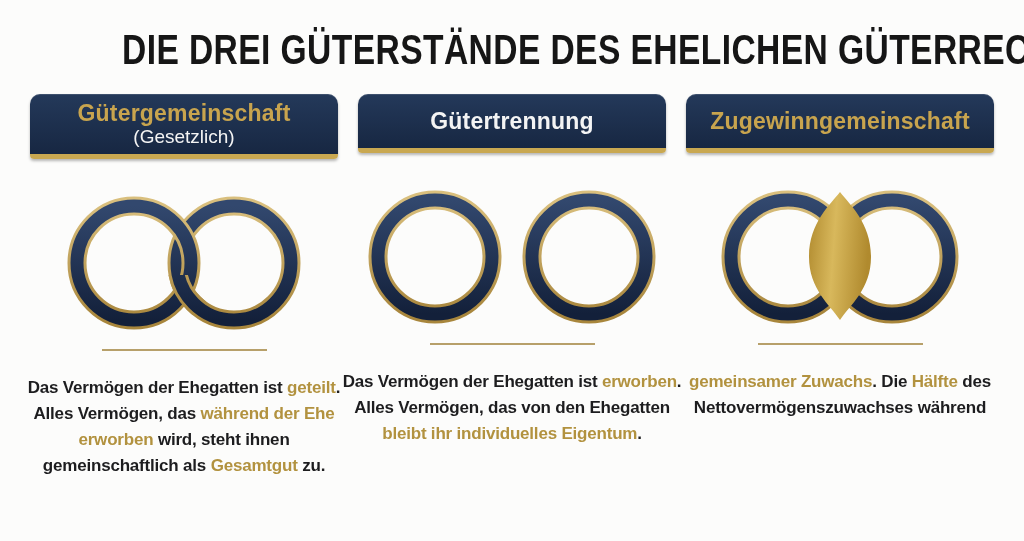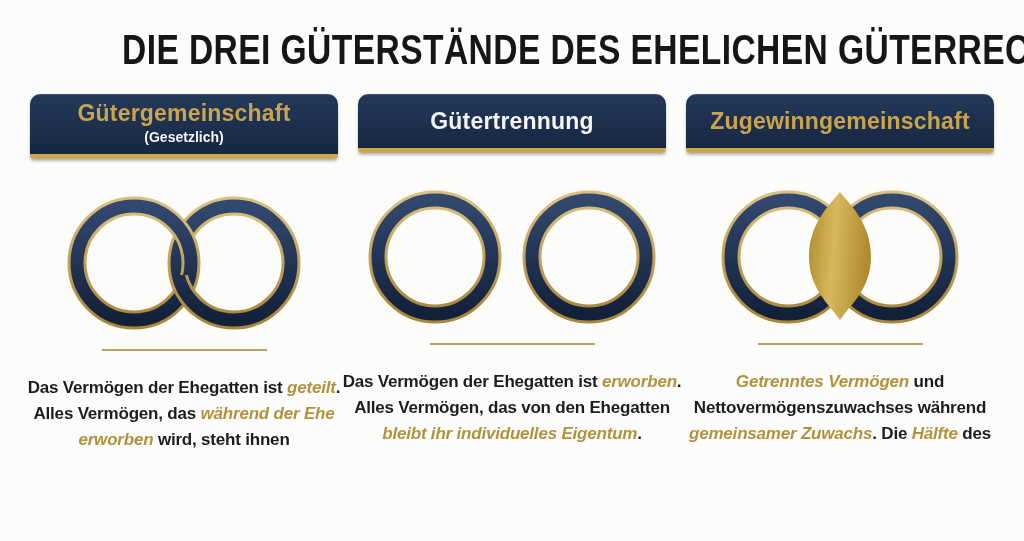--- a/index.html
+++ b/index.html
@@ -36,31 +36,31 @@
     background:linear-gradient(180deg,var(--navy-box-top) 0%,var(--navy-box-bottom) 100%);
     border-radius:10px 10px 4px 4px;
     border-bottom:5px solid var(--gold-bar);
     box-shadow:0 2px 3px rgba(0,0,0,0.28), inset 0 1px 0 rgba(255,255,255,0.12);
     display:flex;flex-direction:column;justify-content:center;align-items:center;
     padding:6px 4px;text-align:center;
   }
   .header-title{font-size:23px;font-weight:700;letter-spacing:0.2px;line-height:26px;}
   .t-gold{color:var(--gold-header);}
   .t-white{color:var(--header-white);}
-  .header-subtitle{font-size:14px;font-weight:700;color:var(--header-white);line-height:22px;}
+  .header-subtitle{font-size:19px;font-weight:400;color:var(--header-white);line-height:22px;}
   .header-subtitle:empty{display:none;}
   .rings{margin-top:22px;width:308px;height:164px;display:block;}
   .divider{width:165px;height:2px;background:var(--divider);margin-top:4px;}
   .description{
     margin-top:24px;text-align:center;
     font-size:17px;font-weight:700;letter-spacing:-0.2px;line-height:26px;
     color:var(--body-text);
   }
   .description .line{white-space:nowrap;}
-  .description .gold{color:var(--gold-text);font-style:italic;}
+  .description .gold{color:var(--gold-text);}
   .footer{
     position:absolute;left:0;right:0;bottom:12px;text-align:center;
     font-size:15px;color:var(--footer-text);letter-spacing:0.2px;
   }
 </style>
 </head>
 <body>
 
 <div class="page">
 
@@ -103,20 +103,21 @@
         <g clip-path="url(#clipLower1)">
           <circle cx="204" cy="82" r="57" fill="none" stroke="url(#goldG1)" stroke-width="19"></circle>
           <circle cx="204" cy="82" r="57" fill="none" stroke="url(#navyG1)" stroke-width="13"></circle>
         </g>
       </svg>
       <div class="divider"></div>
       <div class="description">
           <div class="line"><span>Das Vermögen der Ehegatten ist </span><span class="gold">geteilt</span><span>.</span></div>
           <div class="line"><span>Alles Vermögen, das </span><span class="gold">während der Ehe</span></div>
           <div class="line"><span class="gold">erworben</span><span> wird, steht ihnen</span></div>
+          <div class="line"><span>gemeinschaftlich als </span><span class="gold">Gesamtgut</span><span> zu.</span></div>
         </div>
     </div>
 
     <div class="column">
       <div class="header-box">
         <div class="header-title t-white">Gütertrennung</div>
 
       </div>
       <svg class="rings" viewBox="0 0 308 164">
         <defs>
@@ -173,22 +174,21 @@
         </g>
         <g>
           <circle cx="206" cy="82" r="57" fill="none" stroke="url(#goldG3)" stroke-width="19"></circle>
           <circle cx="206" cy="82" r="57" fill="none" stroke="url(#navyG3)" stroke-width="13"></circle>
         </g>
 
         <path d="M154,17 C164,30 185,48 185,82 C185,114 164,130 154,145 C144,130 123,114 123,82 C123,48 144,30 154,17 Z" fill="url(#lensG3)"></path>
       </svg>
       <div class="divider"></div>
       <div class="description">
-          <div class="line"><span class="gold">Getrenntes Vermögen</span><span> und</span></div>
+          <div class="line"><span class="gold">gemeinsamer Zuwachs</span><span>. Die </span><span class="gold">Hälfte</span><span> des</span></div>
           <div class="line"><span>Nettovermögenszuwachses während</span></div>
-          <div class="line"><span class="gold">gemeinsamer Zuwachs</span><span>. Die </span><span class="gold">Hälfte</span><span> des</span></div>
         </div>
     </div>
 
   </div>
 
   <div class="footer">madarassy-legal.com</div>
 </div>
 
 </body></html>

